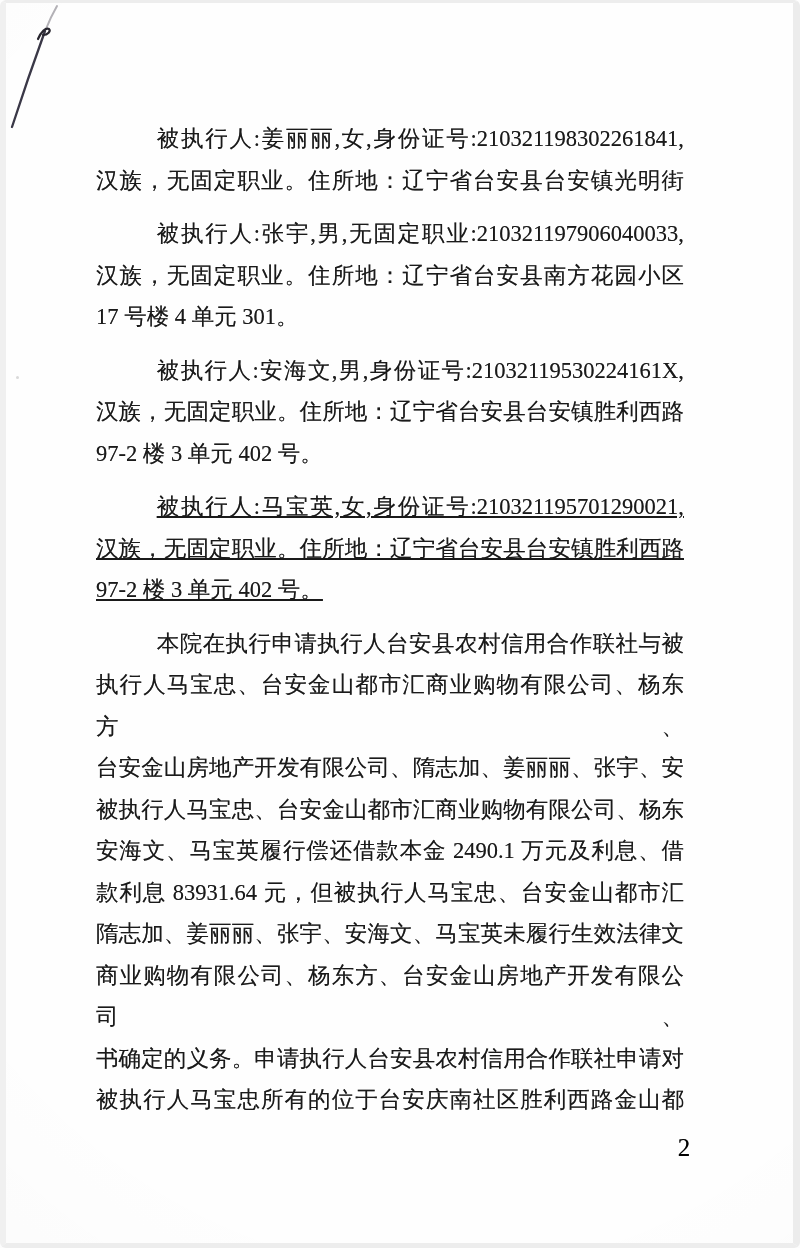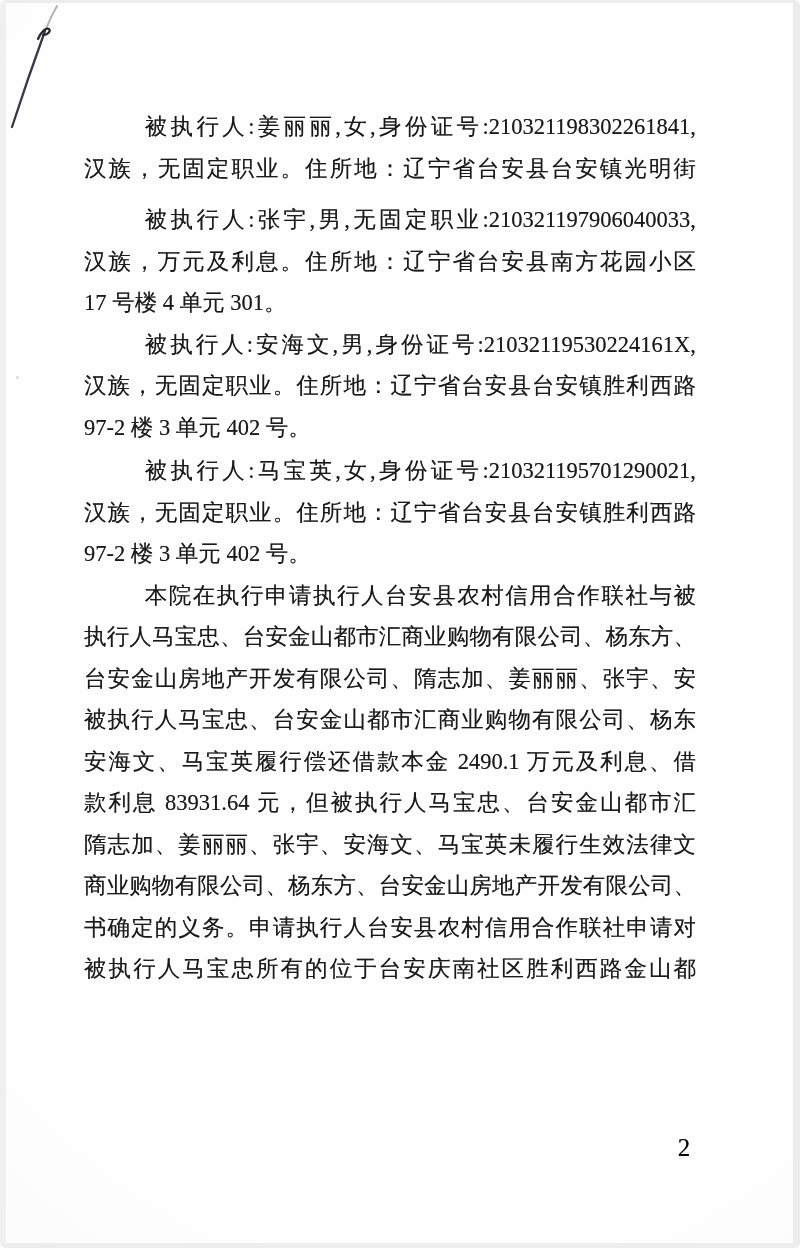--- a/index.html
+++ b/index.html
@@ -56,23 +56,23 @@
     position: absolute;
     left: 84px;
     top: 106px;
     width: 612px;
     font-size: 22.5px;
     line-height: 41.5px;
     letter-spacing: 0;
     text-shadow: 0 0 0.5px rgba(20,20,20,0.55);
     z-index: 3;
   }
-  .para { margin: 0; }
+  .para { margin: 12px; }
   .doc-text .para:nth-child(2) { margin-top: 10px; }
-  .doc-text .para:nth-child(4) { margin-top: 2px; }
+  .doc-text .para:nth-child(4) { margin-top: 2px; text-decoration: underline; }
   .line {
     text-align: justify;
     text-align-last: justify;
   }
   .line.first { text-indent: 2.7em; }
   .line.short { text-align-last: left; }
   .page-number {
     position: absolute;
     left: 660px;
     top: 1132px;
@@ -99,21 +99,21 @@
 
   <div class="speck"></div>
 
   <div class="doc-text" style="color: rgb(26, 26, 26);">
       <div class="para">
         <div class="line first">被执行人:姜丽丽,女,身份证号:210321198302261841,</div>
         <div class="line">汉族，无固定职业。住所地：辽宁省台安县台安镇光明街</div>
       </div>
       <div class="para">
         <div class="line first">被执行人:张宇,男,无固定职业:210321197906040033,</div>
-        <div class="line">汉族，万元及利息。住所地：辽宁省台安县南方花园小区</div>
+        <div class="line">汉族，无固定职业。住所地：辽宁省台安县南方花园小区</div>
         <div class="line short">17 号楼 4 单元 301。</div>
       </div>
       <div class="para">
         <div class="line first">被执行人:安海文,男,身份证号:21032119530224161X,</div>
         <div class="line">汉族，无固定职业。住所地：辽宁省台安县台安镇胜利西路</div>
         <div class="line short">97-2 楼 3 单元 402 号。</div>
       </div>
       <div class="para">
         <div class="line first">被执行人:马宝英,女,身份证号:210321195701290021,</div>
         <div class="line">汉族，无固定职业。住所地：辽宁省台安县台安镇胜利西路</div>

